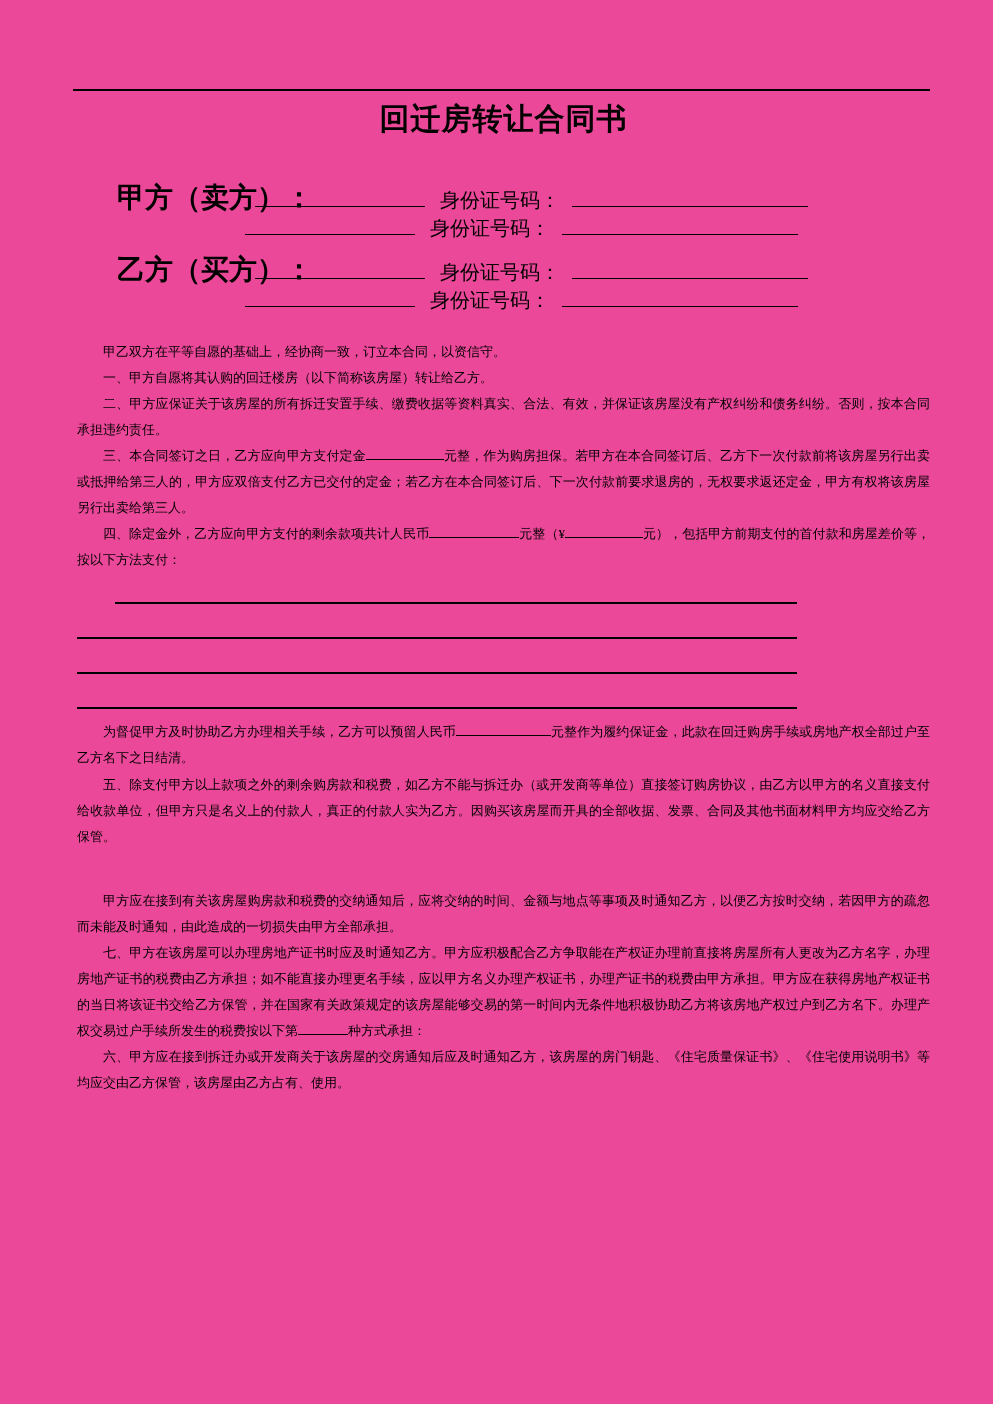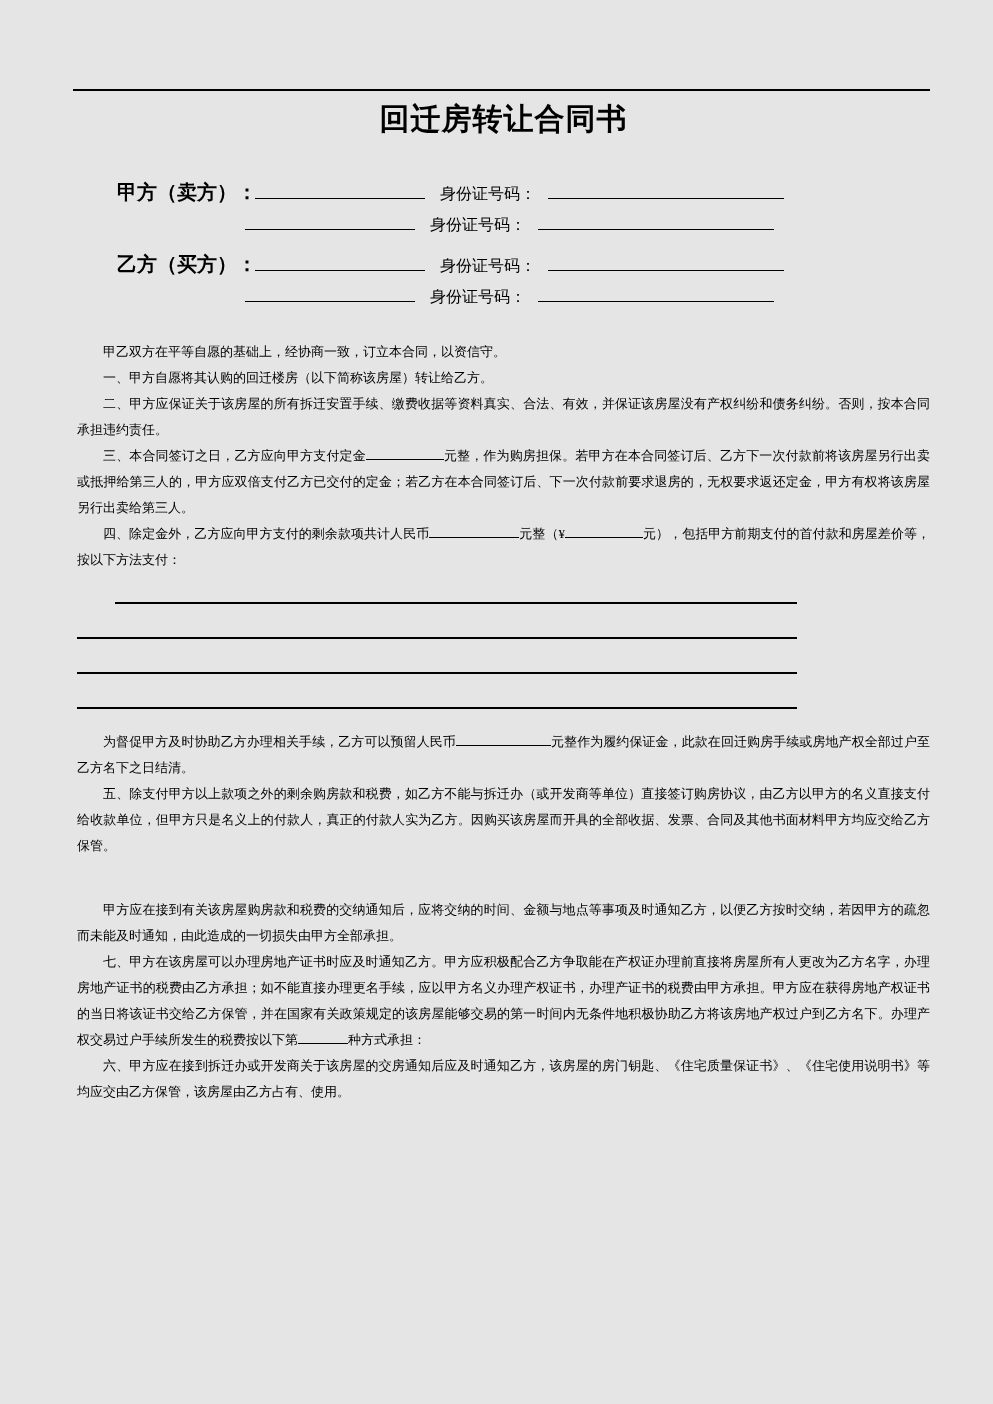--- a/index.html
+++ b/index.html
@@ -1,20 +1,20 @@
 <!DOCTYPE html>
 <html><head>
 <meta charset="utf-8">
 <style>
   html, body { margin: 0; padding: 0; background: #ffffff; }
   .page {
     position: relative;
     width: 993px;
     height: 1404px;
-    background: #e5e5e5;
+    background: #ec4899;
     color: #000000;
     font-family: "Liberation Serif", serif;
     box-sizing: border-box;
     padding: 89px 63px 0 77px;
     overflow: hidden;
   }
   .top-rule {
     border-top: 2px solid #000;
     margin-left: -4px;
     height: 0;
@@ -31,33 +31,33 @@
   .party-form { margin-top: 38px; }
   .form-row {
     display: flex;
     align-items: baseline;
     height: 36px;
     padding-left: 40px;
   }
   .party-label {
     display: inline-block;
     width: 138px;
-    font-size: 20px;
+    font-size: 28px;
     font-weight: bold;
     white-space: nowrap;
   }
   .label-spacer { display: inline-block; width: 128px; }
   .blank {
     display: inline-block;
     border-bottom: 1px solid #000;
     height: 2px;
     vertical-align: baseline;
   }
   .name-blank { width: 170px; margin-right: 15px; }
-  .id-label { font-size: 16px; white-space: nowrap; }
+  .id-label { font-size: 20px; white-space: nowrap; }
   .id-blank { width: 236px; margin-left: 12px; }
   
   .doc-body {
     margin-top: 16px;
     font-size: 13px;
     line-height: 26px;
     text-align: justify;
   }
   .para { margin: 0; text-indent: 2em; }
   .para.spaced { margin-top: 38px; }
@@ -68,21 +68,21 @@
   .w55  { width: 55px; }
   .w85  { width: 85px; }
   .w50  { width: 50px; }
   
   .write-in { margin-right: 133px; }
   .write-line {
     height: 33px;
     border-bottom: 2px solid #000;
   }
   .write-line.first { height: 29px; margin-left: 38px; }
-  .after-write-in { margin-top: 20px; }
+  .after-write-in { margin-top: 11px; font-family: Liberation Mono, monospace; }
 </style>
 </head>
 <body>
 
 <div class="page">
 
   <div class="top-rule"></div>
 
   <h1 class="doc-title">回迁房转让合同书</h1>
 

